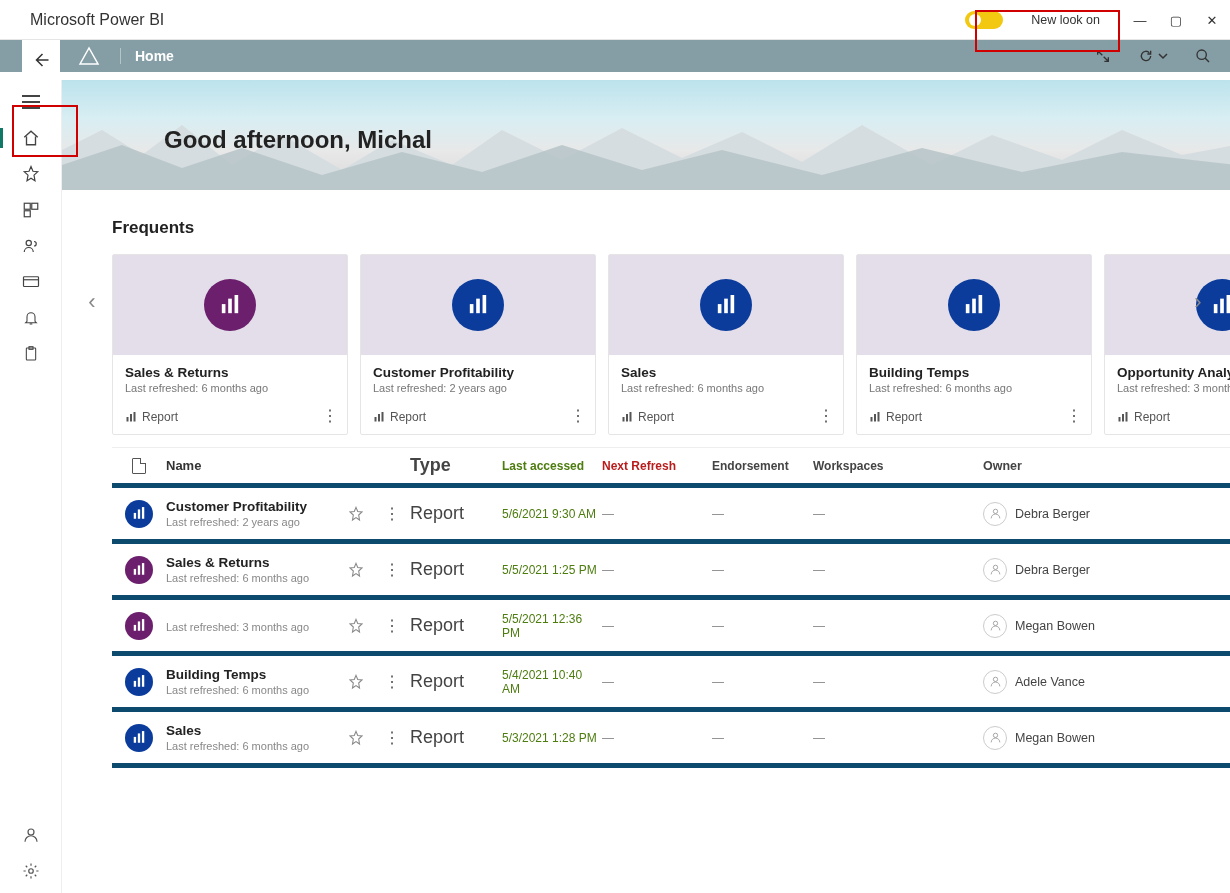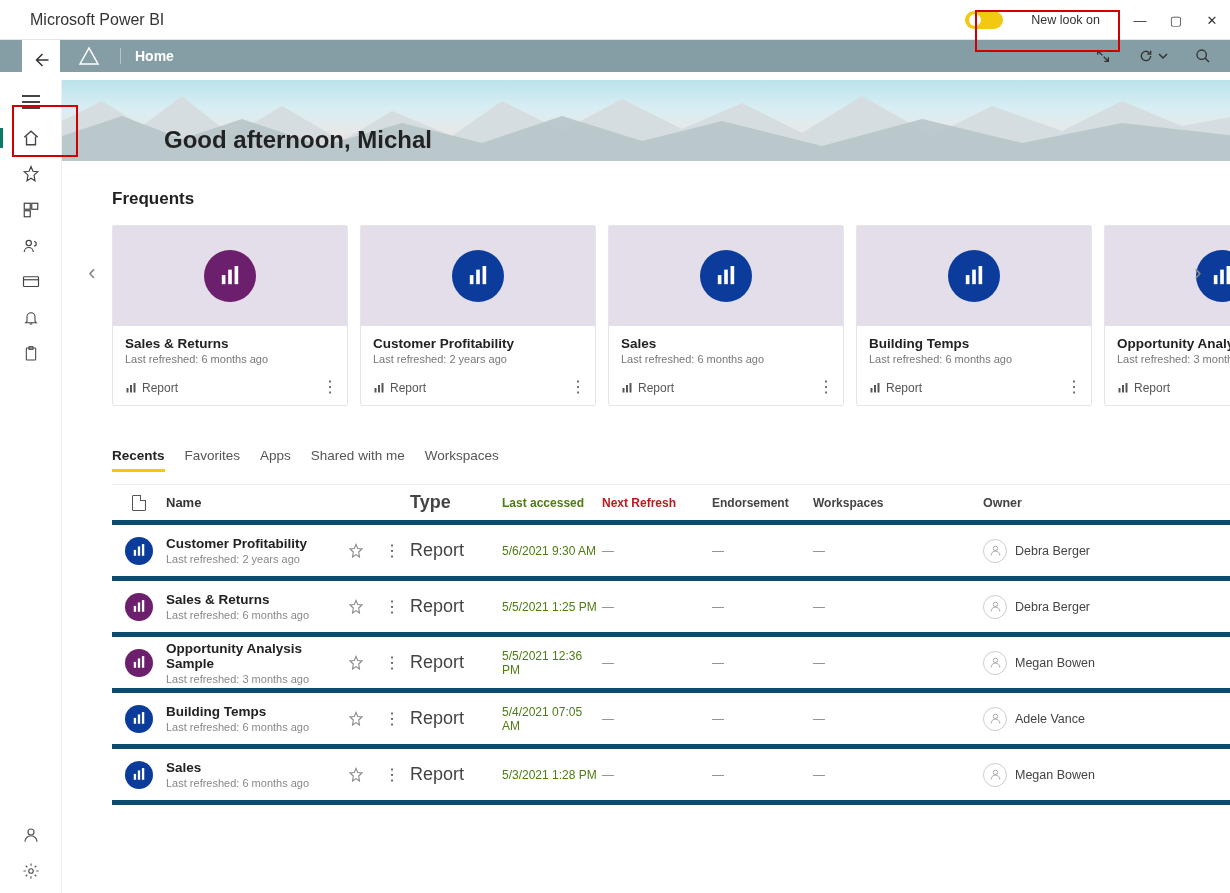--- a/index.html
+++ b/index.html
@@ -28,21 +28,21 @@
 .leftrail { position: absolute; left: 0; top: 80px; bottom: 0; width: 62px; background:#fff; border-right: 1px solid #eee; display:flex; flex-direction:column; align-items:center; padding-top:4px; }
 .rail-btn { width: 62px; height: 36px; display:flex;align-items:center;justify-content:center; color:#555;cursor:pointer; position:relative;}
 .rail-btn.active::before { content:""; position:absolute;left:0;top:8px;bottom:8px;width:3px;background:#117865;}
 .rail-spacer{flex:1;}
 .rail-bottom{padding-bottom:8px;}
 
 
 .main { position:absolute; left:62px; top:80px; right:0; bottom:0; overflow:hidden;}
 
 
-.hero { height: 81px; position:relative; overflow:hidden;}
+.hero { height: 110px; position:relative; overflow:hidden;}
 .hero-bg { position:absolute; inset:0; background: linear-gradient(to bottom, #bce3ec 0%, #d8eef3 35%, #e8e8e8 65%, #d8d8d8 100%);}
 .mountains { position:absolute; bottom:0; left:0; right:0; height:80px; }
 .greeting { position:absolute; left:102px; top:46px; font-size:24px; font-weight:600; color:#222; }
 
 
 .content { padding: 28px 0 0 50px; }
 
 .sec-title { font-size: 17px; font-weight: 600; color: #222; margin-left:0; margin-bottom:16px; }
 
 
@@ -349,27 +349,20 @@
                   <rect x="17" y="2" width="4" height="19" fill="#555"></rect>
                 </svg>
                 <span>Report</span>
               </div>
 
     </div>
           </div>
         </div>
     </div>
 
-    <div class="tabs" id="tabs">
-        <div class="tab active">Recents</div>
-        <div class="tab">Favorites</div>
-        <div class="tab">Apps</div>
-        <div class="tab">Shared with me</div>
-        <div class="tab">Workspaces</div>
-      </div>
 
     <div class="table">
       <div class="thead">
         <div class="trow">
           <div class="col-icon">
               <div class="doc-icon"></div>
             </div>
           <div class="col-name">Name</div>
           <div class="col-star"></div>
           <div class="col-menu"></div>
@@ -456,21 +449,20 @@
     <div class="col-icon">
               <div class="row-chip chip-purple">
                 <svg width="14" height="13" viewBox="0 0 24 22">
                   <rect x="3" y="10" width="4" height="10"></rect>
                   <rect x="10" y="4" width="4" height="16"></rect>
                   <rect x="17" y="0" width="4" height="20"></rect>
                 </svg>
               </div>
             </div>
     <div class="col-name">
-              <div class="row-name">Opportunity Analysis Sample</div>
               <div class="row-sub">Last refreshed: 3 months ago</div>
             </div>
     <div class="col-star">
               <svg width="16" height="16" viewBox="0 0 24 24">
                 <path fill="none" stroke="#888" stroke-width="1.6" d="M12 2l2.6 6.3L21 9l-5 4.5L17.3 21 12 17.5 6.7 21 8 13.5 3 9l6.4-.7z"></path>
               </svg>
             </div>
     <div class="col-menu">⋮</div>
     <div class="col-type">Report</div>
     <div class="col-last">5/5/2021 12:36 PM</div>
@@ -501,21 +493,21 @@
               <div class="row-name">Building Temps</div>
               <div class="row-sub">Last refreshed: 6 months ago</div>
             </div>
     <div class="col-star">
               <svg width="16" height="16" viewBox="0 0 24 24">
                 <path fill="none" stroke="#888" stroke-width="1.6" d="M12 2l2.6 6.3L21 9l-5 4.5L17.3 21 12 17.5 6.7 21 8 13.5 3 9l6.4-.7z"></path>
               </svg>
             </div>
     <div class="col-menu">⋮</div>
     <div class="col-type">Report</div>
-    <div class="col-last">5/4/2021 07:05 AM</div>
+    <div class="col-last">5/4/2021 10:40 AM</div>
     <div class="col-next dash">—</div>
     <div class="col-endorse dash">—</div>
     <div class="col-sens dash">—</div>
     <div class="col-owner">
               <div class="avatar">
                 <svg width="13" height="13" viewBox="0 0 24 24">
                   <circle cx="12" cy="8" r="4" fill="none" stroke="#999" stroke-width="1.6"></circle>
                   <path fill="none" stroke="#999" stroke-width="1.6" d="M4 21c0-4.4 3.6-8 8-8s8 3.6 8 8"></path>
                 </svg>
               </div>

